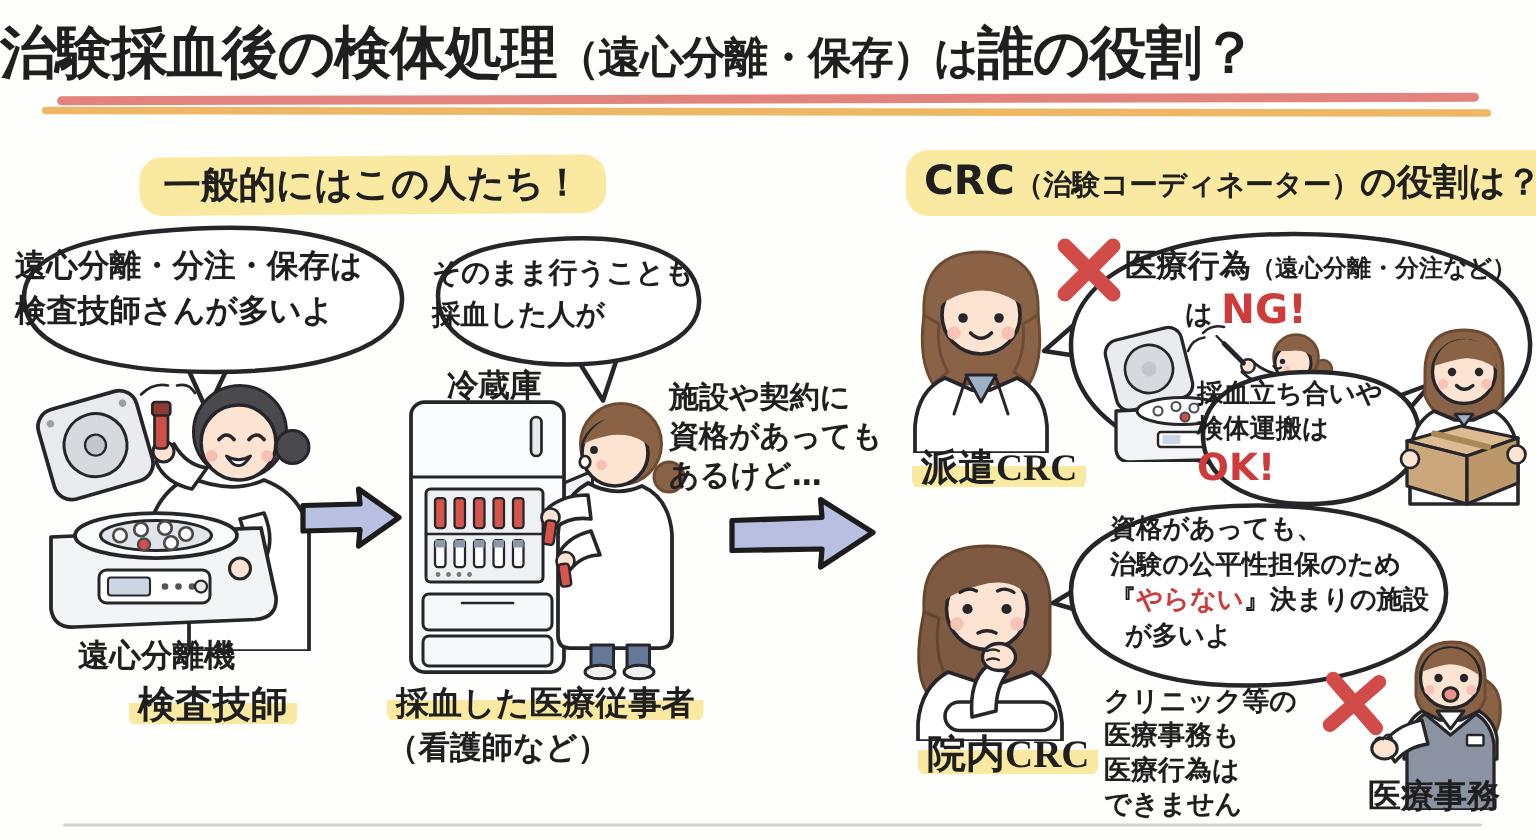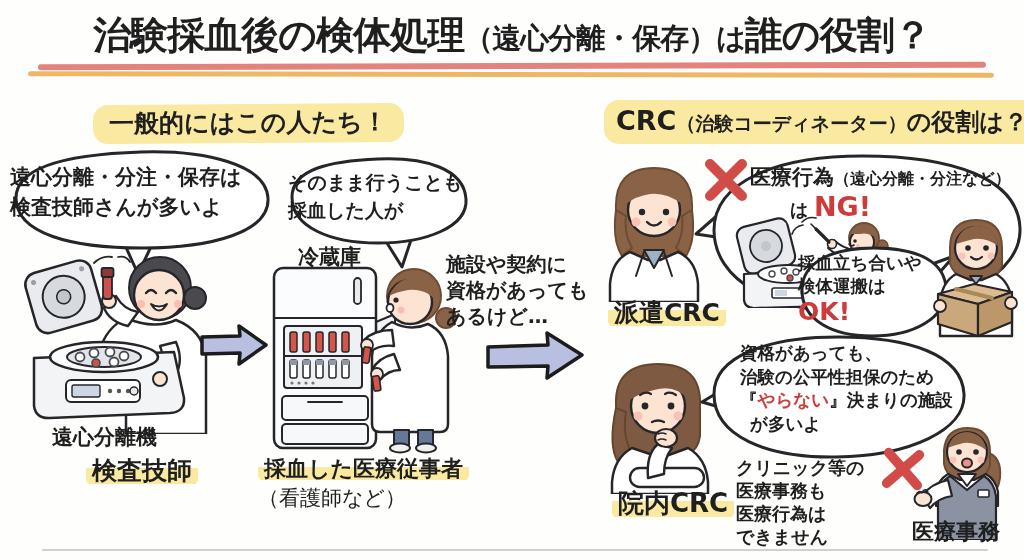--- a/index.html
+++ b/index.html
@@ -11,31 +11,31 @@
   body{
     font-family:"DejaVu Sans", sans-serif;
     background:#fefefc; color:var(--ink);
     position:relative; overflow:hidden; width:1024px; height:559px;
   }
   .abs{position:absolute}
   .txt{font-weight:800;color:var(--ink);white-space:nowrap;line-height:1.25}
   .center{text-align:left}
   .hl{
     background:linear-gradient(180deg, rgba(0,0,0,0) 42%, var(--hl) 42%, var(--hl) 96%, rgba(0,0,0,0) 96%);
-    padding:0 6px;border-radius:6px;
+    padding:0 6px;border-radius:6px;font-family:Liberation Serif, serif;
   }
   .pill{background:var(--hl);border-radius:15px;padding:3px 16px 5px;display:inline-block}
   .red{color:var(--red)}
   svg{display:block}
   .stroke{stroke:#26262a;stroke-linejoin:round;stroke-linecap:round}
 </style>
 </head>
 <body>
 
-<div class="abs txt" style="left:0;top:12px;width:1024px;text-align:center;font-weight:900;letter-spacing:-1px;">
+<div class="abs txt" style="left:0;top:12px;width:1024px;text-align:left;font-weight:900;letter-spacing:-1px;">
   <span style="font-size:38px">治験採血後の検体処理</span><span style="font-size:29px">（遠心分離・保存）</span><span style="font-size:29px">は</span><span style="font-size:38px">誰の役割？</span>
 </div>
 <div class="abs" style="left:38px;top:63px;width:948px;height:6px;background:var(--pink);border-radius:4px;transform:rotate(-0.15deg)"></div>
 <div class="abs" style="left:28px;top:72px;width:966px;height:5px;background:var(--orange);border-radius:4px;transform:rotate(0.1deg)"></div>
 
 <div class="abs" style="left:93px;top:104px;text-align:center;">
   <span class="pill txt" style="font-size:25px;transform:rotate(-0.4deg)">一般的にはこの人たち！</span>
 </div>
 <div class="abs" style="left:604px;top:100px;">
   <span class="pill txt" style="font-size:22px;padding:4px 12px 6px;">
@@ -170,21 +170,21 @@
     <rect x="105" y="116" width="7" height="15" rx="2" fill="#d6554b" class="stroke" stroke-width="1.6" transform="rotate(-8 108 123)"></rect>
     <rect x="126" y="170" width="15" height="15" fill="#667897" class="stroke" stroke-width="2"></rect>
     <rect x="150" y="170" width="15" height="15" fill="#667897" class="stroke" stroke-width="2"></rect>
     <ellipse cx="132" cy="188" rx="10" ry="4.5" fill="#f0f0ee" class="stroke" stroke-width="2"></ellipse>
     <ellipse cx="158" cy="188" rx="10" ry="4.5" fill="#f0f0ee" class="stroke" stroke-width="2"></ellipse>
   </g>
 </svg>
 
 <div class="abs center" style="left:258px;top:455px;width:255px">
   <span class="hl txt" style="font-size:22px">採血した医療従事者</span>
-  <div class="txt" style="font-size:21px;font-weight:400;margin-top:2px">（看護師など）</div>
+  <div class="txt" style="font-size:21px;font-weight:700;margin-top:2px">（看護師など）</div>
 </div>
 
 <div class="abs txt center" style="left:446px;top:251px;width:170px;font-size:20px;line-height:26px">
   <div>施設や契約に</div>
   <div>資格があっても</div>
   <div>あるけど…</div>
 </div>
 <svg class="abs" style="left:484px;top:328px" width="102" height="56" viewBox="0 0 102 56">
   <path d="M4,19 L64,17 L63,5 L98,27 L63,50 L64,38 L4,39 Z" fill="var(--arrow)" stroke="#1c1c1c" stroke-width="3.5" stroke-linejoin="round"></path>
 </svg>

